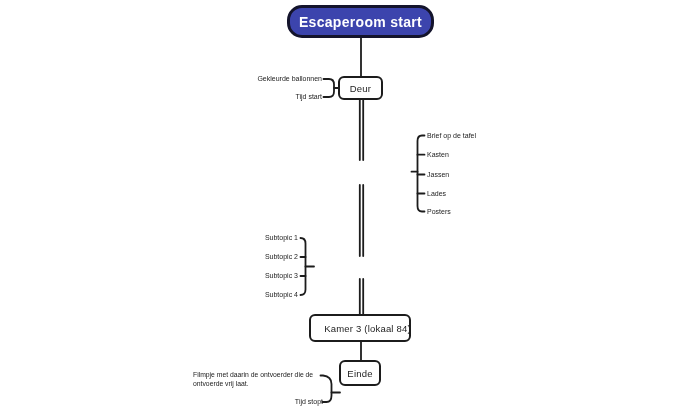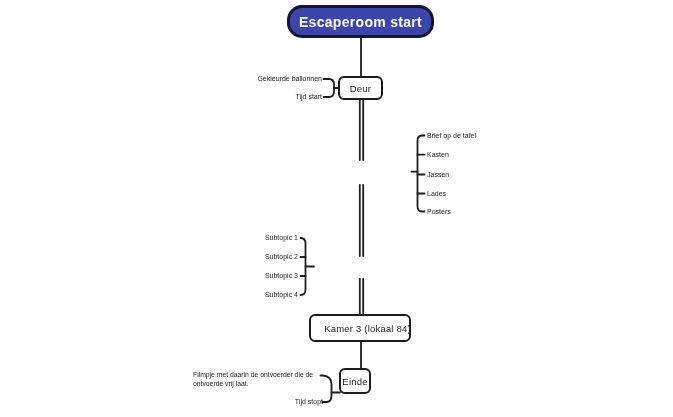--- a/index.html
+++ b/index.html
@@ -67,21 +67,21 @@
   <div class="node" style="left:338px;top:76px;width:45px;height:24px;">
     <span>Deur</span>
   </div>
 
 
 
   <div class="node" style="left:309px;top:314px;width:102px;height:28px;padding-left:15px;">
     <span>Kamer 3 (lokaal 84)</span>
   </div>
 
-  <div class="node" style="left:339px;top:368px;width:32px;height:26px;">
+  <div class="node" style="left:339px;top:360px;width:42px;height:26px;">
     <span>Einde</span>
   </div>
 
   <div class="leaf r" style="right:351px;top:75px;">Gekleurde ballonnen</div>
   <div class="leaf r" style="right:351px;top:93px;">Tijd start</div>
 
   <div class="leaf" style="left:427px;top:132px;">Brief op de tafel</div>
   <div class="leaf" style="left:427px;top:151px;">Kasten</div>
   <div class="leaf" style="left:427px;top:170.5px;">Jassen</div>
   <div class="leaf" style="left:427px;top:189.5px;">Lades</div>

